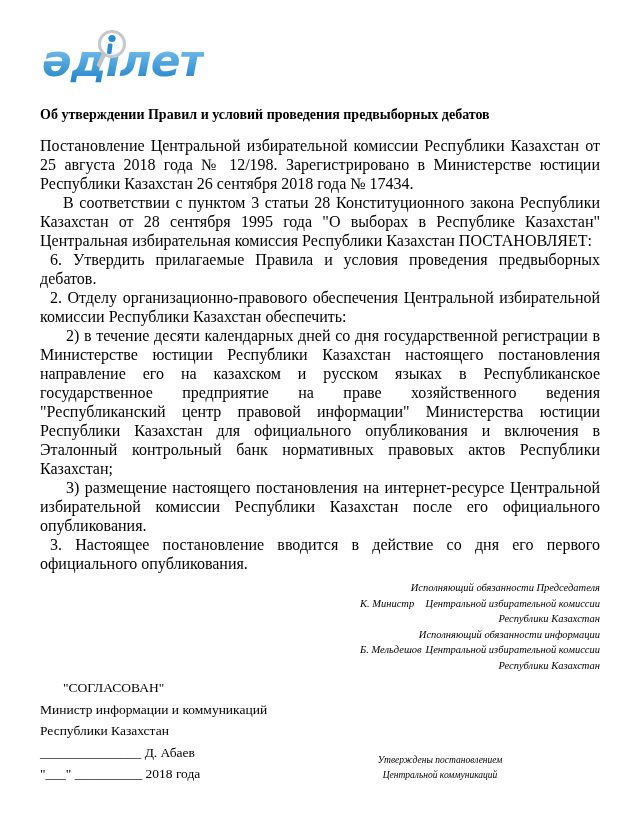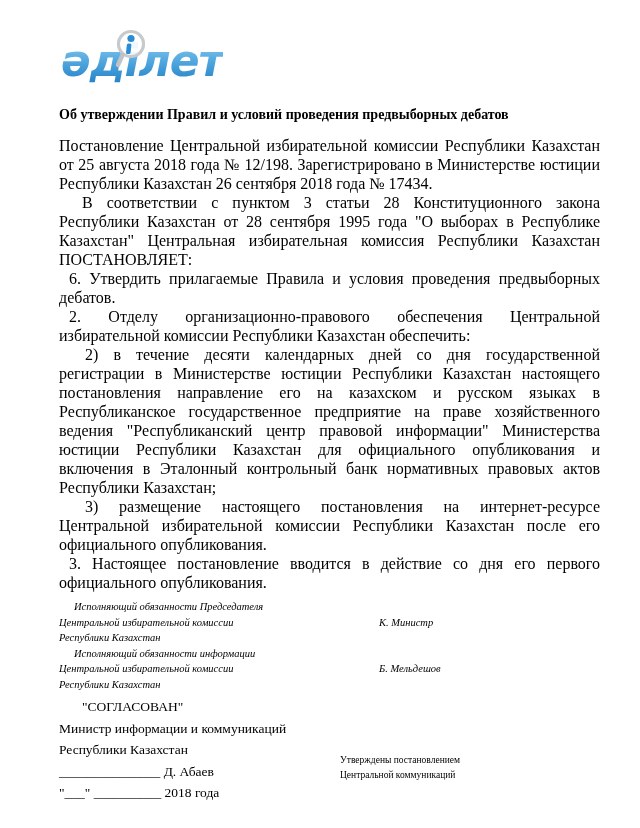--- a/index.html
+++ b/index.html
@@ -1,21 +1,21 @@
 <!DOCTYPE html>
 <html><head>
 <meta charset="utf-8">
 <style>
   html,body { margin:0; padding:0; background:#ffffff; }
   .page {
     position:relative;
     width:640px; height:828px;
     background:#ffffff;
     box-sizing:border-box;
-    padding:36px 40px 0 59px;
+    padding:36px 40px 0 40px;
     font-family:"Liberation Serif", serif;
     color:#000;
     overflow:hidden;
   }
 
   
   .logo { position:relative; height:50px; margin-left:2px; }
   .logo-txt {
     font-family:"DejaVu Sans", sans-serif;
     font-weight:bold; font-style:italic;
@@ -33,34 +33,34 @@
     margin:20px 0 0 0;
     font-size:14px; font-weight:bold; line-height:18px;
   }
   .body-block { margin-top:12px; font-size:16px; line-height:19px; }
   .body-block p { margin:0; text-align:justify; }
   p.preamble   { text-indent:23px; }
   p.ind-num    { text-indent:10px; }
   p.ind-sub    { text-indent:26px; }
 
   
-  .signatories { margin-top:7px; font-size:10.5px; font-style:italic; line-height:15.5px; }
+  .signatories { margin-top:7px; font-size:10.5px; font-style:italic; line-height:15.5px;text-align:right; }
   .sig { position:relative; }
   .sig .role-first { text-indent:15px; }
   .sig .sig-name { position:absolute; left:320px; top:15.5px; white-space:nowrap; }
 
   
   .approval { margin-top:4px; font-size:13.5px; line-height:21.5px; }
   .approval div { margin:0; }
   .approval .agreed { text-indent:23px; }
 
   
   .footer-note {
     position:absolute; left:340px; top:753px; width:200px;
-    font-size:9.5px; line-height:15px; text-align:left;
+    font-size:9.5px; line-height:15px; text-align:center;font-style:italic;
   }
 </style>
 </head>
 <body>
 
 <div class="page">
 
   <div class="logo">
     <span class="logo-txt">әд</span><span class="logo-i-wrap"><span class="logo-txt">і</span><svg class="magnifier" viewBox="0 0 38 50">
         <circle cx="19" cy="16" r="12.5" fill="rgba(255,255,255,0.88)" stroke="#c6cacd" stroke-width="3.2"></circle>

